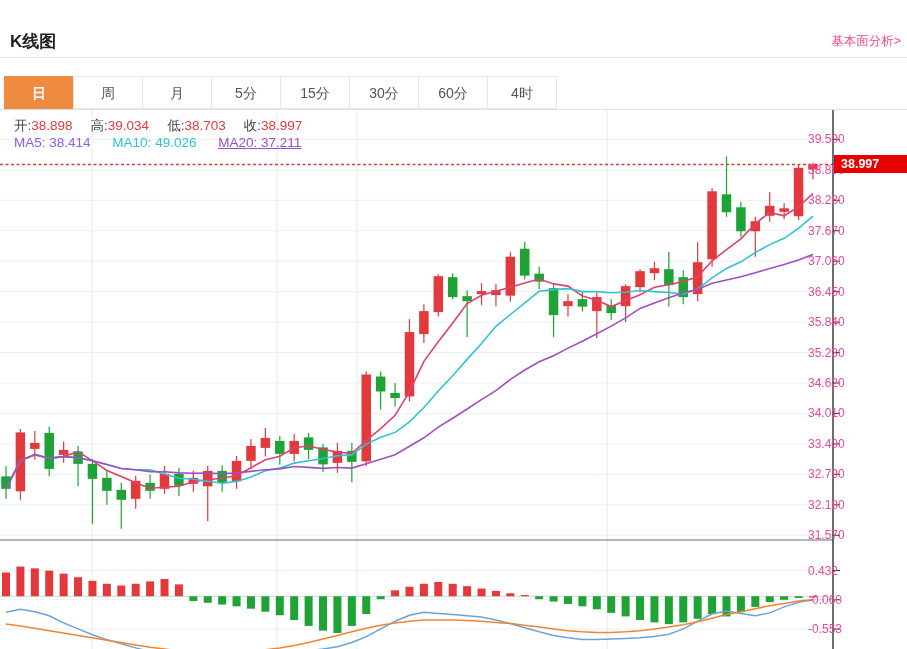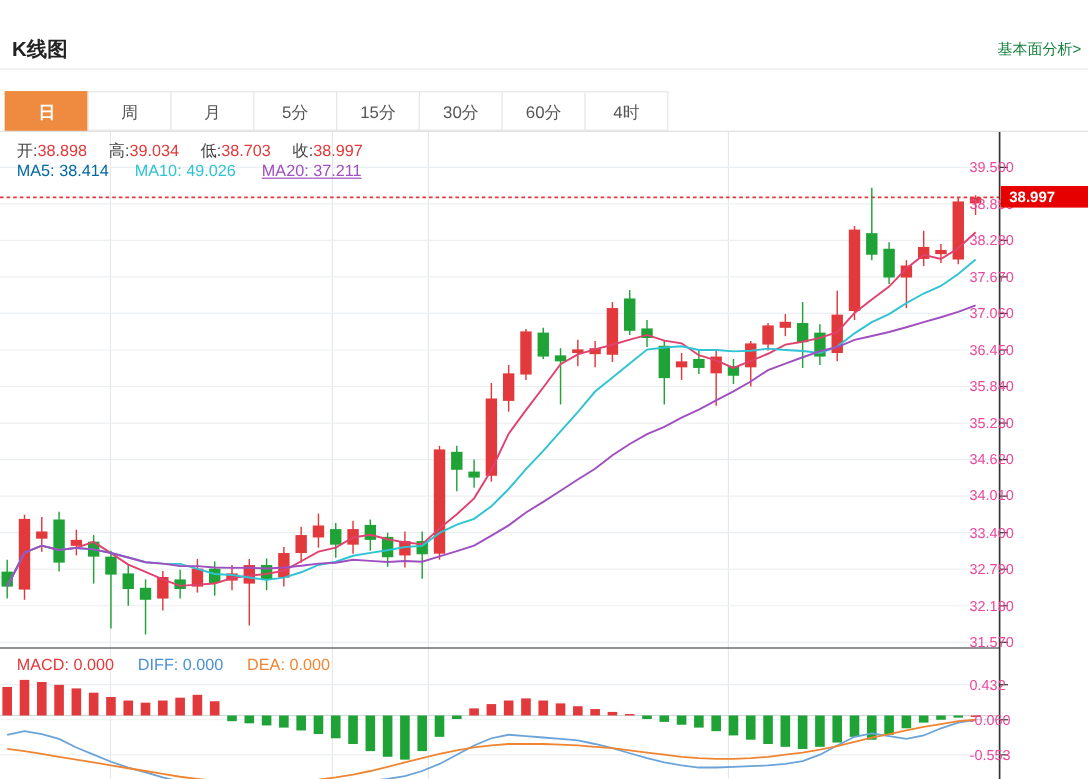--- a/index.html
+++ b/index.html
@@ -1,19 +1,19 @@
 <!DOCTYPE html>
 <html><head>
 <meta charset="utf-8">
 <style>
   html,body{margin:0;padding:0;background:#fff;}
   .stage{position:relative;width:907px;height:649px;background:#fff;overflow:hidden;
          font-family:"Liberation Sans","DejaVu Sans",sans-serif;margin-top:24px;}
   .title{position:absolute;left:10px;top:6px;font-size:17px;font-weight:bold;color:#222;}
-  .top-link{position:absolute;right:6px;top:9px;font-size:12.5px;color:#15803d;cursor:pointer;}
+  .top-link{position:absolute;right:6px;top:9px;font-size:12.5px;color:#ec4899;cursor:pointer;}
   .head-divider{position:absolute;left:0;top:33px;width:907px;border-top:1px solid #e8e8e8;}
   .tabs{position:absolute;left:5px;top:52px;display:flex;}
   .tab{width:70px;height:33px;line-height:33px;text-align:center;font-size:14px;color:#555;
        background:#fff;border:1px solid #e6e6e6;margin-left:-1px;cursor:pointer;box-sizing:border-box;}
   .tab.active{background:#ee8b40;border-color:#ee8b40;color:#fff;font-weight:bold;}
   .plot-top-border{position:absolute;left:0;top:85px;width:907px;border-top:1px solid #e0e0e0;}
   .legend1{position:absolute;left:14px;top:93px;font-size:13.5px;color:#444;white-space:nowrap;}
   .legend1 .lab{color:#444;}
   .legend1 .val{margin-right:18px;}
   .legend2{position:absolute;left:14px;top:111px;font-size:13.5px;white-space:nowrap;}
@@ -269,27 +269,22 @@
       <line x1="833" y1="575.8000000000001" x2="840" y2="575.8000000000001" stroke="#333333" stroke-width="1"></line>
       <line x1="833" y1="605.059349593496" x2="840" y2="605.059349593496" stroke="#333333" stroke-width="1"></line>
       <line x1="833" y1="634.2593495934959" x2="840" y2="634.2593495934959" stroke="#333333" stroke-width="1"></line>
     </svg>
 
   <div class="legend1">
     <span class="lab">开:</span><span class="val" id="v-open" style="color: rgb(226, 57, 60);">38.898</span><span class="lab">高:</span><span class="val" id="v-high" style="color: rgb(226, 57, 60);">39.034</span><span class="lab">低:</span><span class="val" id="v-low" style="color: rgb(226, 57, 60);">38.703</span><span class="lab">收:</span><span class="val" id="v-close" style="color: rgb(226, 57, 60);">38.997</span>
   </div>
 
   <div class="legend2">
-    <span id="v-ma5" style="color: #0369a1;"><i style="font-style:normal">MA5:</i> <b style="font-weight:normal">38.414</b></span>
+    <span id="v-ma5" style="color: #8b5cf6;"><i style="font-style:normal">MA5:</i> <b style="font-weight:normal">38.414</b></span>
     <span id="v-ma10" style="color: rgb(47, 195, 212);"><i style="font-style:normal">MA10:</i> <b style="font-weight:normal">49.026</b></span>
     <span id="v-ma20" style="color: rgb(159, 79, 192); text-decoration: underline;"><i style="font-style:normal">MA20:</i> <b style="font-weight:normal">37.211</b></span>
   </div>
 
-  <div class="legend-macd">
-    <span id="v-macd" style="color: rgb(226, 57, 60);"><i style="font-style:normal">MACD:</i> <b style="font-weight:normal">0.000</b></span>
-    <span id="v-diff" style="color: rgb(74, 144, 217);"><i style="font-style:normal">DIFF:</i> <b style="font-weight:normal">0.000</b></span>
-    <span id="v-dea" style="color: rgb(239, 133, 50);"><i style="font-style:normal">DEA:</i> <b style="font-weight:normal">0.000</b></span>
-  </div>
 
   <div class="price-tag" id="price-tag" style="background: rgb(230, 0, 0); z-index: 5;">38.997</div>
 
   <div id="axis-labels"><div class="ax-label" style="top: 108.4px;">39.500</div><div class="ax-label" style="top: 138.85px;">38.890</div><div class="ax-label" style="top: 169.3px;">38.280</div><div class="ax-label" style="top: 199.75px;">37.670</div><div class="ax-label" style="top: 230.2px;">37.060</div><div class="ax-label" style="top: 260.65px;">36.450</div><div class="ax-label" style="top: 291.1px;">35.840</div><div class="ax-label" style="top: 321.55px;">35.230</div><div class="ax-label" style="top: 352px;">34.620</div><div class="ax-label" style="top: 382.45px;">34.010</div><div class="ax-label" style="top: 412.9px;">33.400</div><div class="ax-label" style="top: 443.35px;">32.790</div><div class="ax-label" style="top: 473.8px;">32.180</div><div class="ax-label" style="top: 504.25px;">31.570</div><div class="ax-label" style="top: 539.6px;">0.432</div><div class="ax-label" style="top: 568.8px;">-0.060</div><div class="ax-label" style="top: 598.059px;">-0.553</div><div class="ax-label" style="top: 627.259px;">-1.045</div><span></span></div>
 </div>
 
 </body></html>

